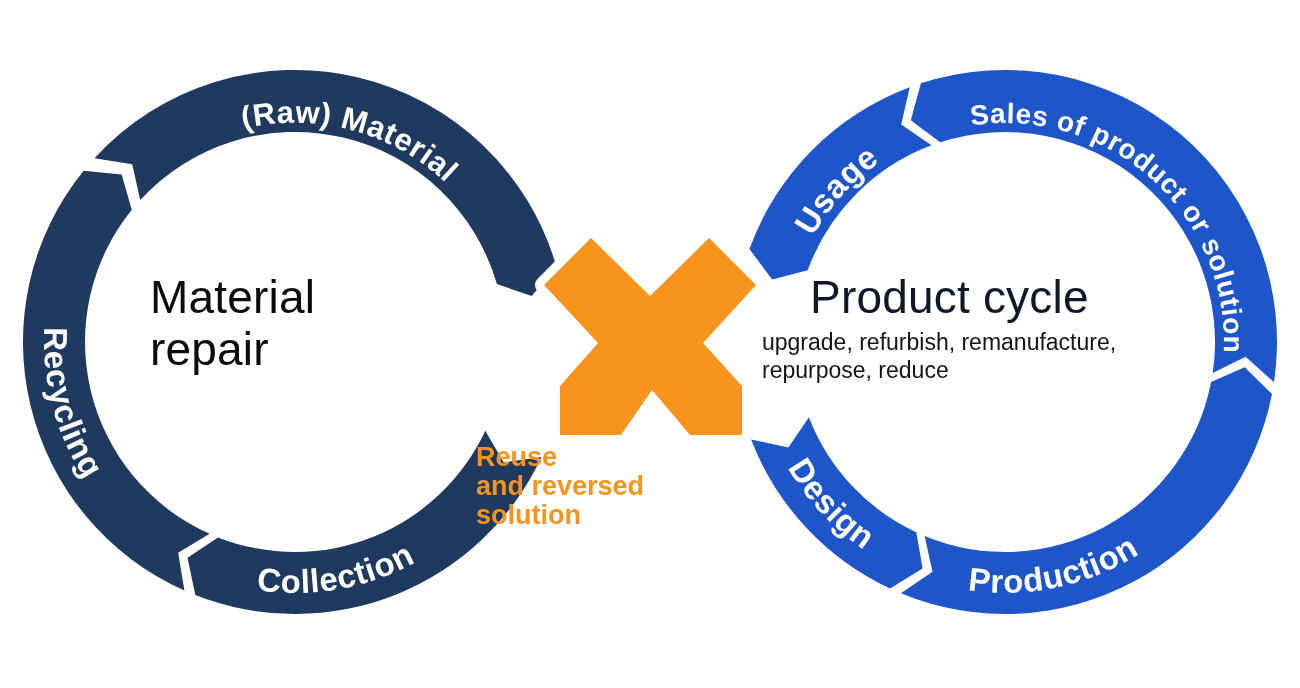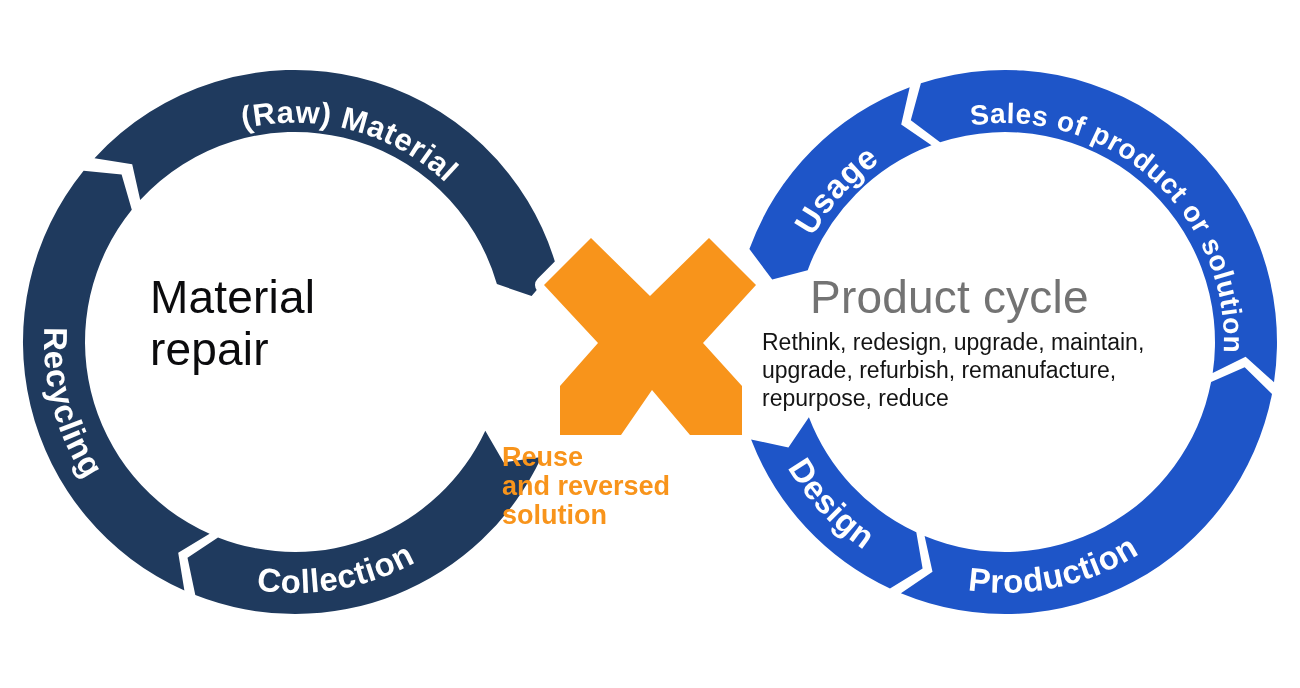--- a/index.html
+++ b/index.html
@@ -18,21 +18,21 @@
   }
   .cycle-title span { display: block; }
   #left-title  { left: 150px; top: 271px; width: 300px; }
   #right-title { left: 810px; top: 271px; width: 300px; }
   #right-subtitle {
     left: 762px; top: 328px; width: 400px;
     font-size: 23px; font-weight: 400; line-height: 28px; color: #141414;
   }
   #right-subtitle span { display: block; }
   #center-label {
-    left: 502px; top: 443px; width: 300px;
+    left: 476px; top: 443px; width: 300px;
     font-size: 27px; font-weight: 600; line-height: 29px; color: #f8941b;
   }
   #center-label span { display: block; }
   .arc-label {
     font-family: "Liberation Sans", sans-serif;
     font-weight: 600;
     fill: #ffffff;
     letter-spacing: 0.6px;
   }
 </style>
@@ -70,26 +70,25 @@
       <text class="arc-label" font-size="28" text-anchor="middle"><textPath href="#tp-sales" startOffset="50%">Sales of product or solution</textPath></text>
       <text class="arc-label" font-size="33" text-anchor="middle"><textPath href="#tp-production" startOffset="50%">Production</textPath></text>
       <text class="arc-label" font-size="33" text-anchor="middle"><textPath href="#tp-design" startOffset="50%">Design</textPath></text>
     </svg>
 
   <div class="overlay cycle-title" id="left-title" style="color: rgb(11, 11, 13);">
     <span>Material</span>
     <span>repair</span>
   </div>
 
-  <div class="overlay cycle-title" id="right-title" style="color: #737373;">
+  <div class="overlay cycle-title" id="right-title" style="color: #0f172a;">
     <span>Product cycle</span>
   </div>
 
   <div class="overlay" id="right-subtitle" style="color: rgb(20, 20, 20);">
-    <span>Rethink, redesign, upgrade, maintain,</span>
     <span>upgrade, refurbish, remanufacture,</span>
     <span>repurpose, reduce</span>
   </div>
 
   <div class="overlay" id="center-label" style="color: rgb(248, 148, 27);">
     <span>Reuse</span>
     <span>and reversed</span>
     <span>solution</span>
   </div>
 

